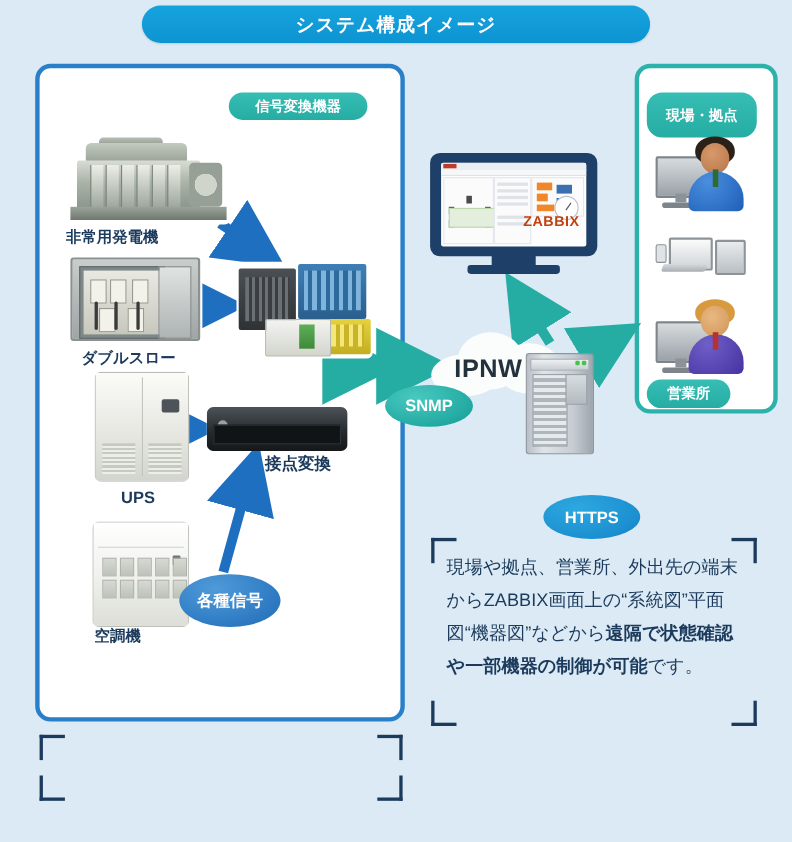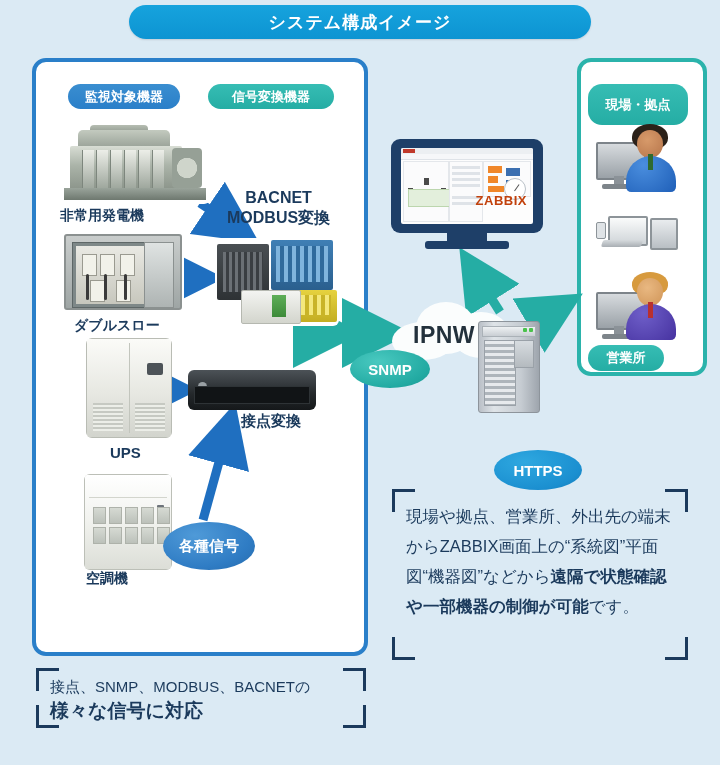--- a/index.html
+++ b/index.html
@@ -227,21 +227,20 @@
 
     <line x1="203" y1="520" x2="232" y2="415" stroke="#1f6fc0" stroke-width="9" marker-end="url(#ab)"></line>
 
     <line x1="349" y1="333" x2="398" y2="333" stroke="#25ada4" stroke-width="10" marker-start="url(#at)" marker-end="url(#at)"></line>
 
     <line x1="500" y1="312" x2="466" y2="258" stroke="#25ada4" stroke-width="9" marker-end="url(#at)"></line>
 
     <line x1="533" y1="323" x2="572" y2="300" stroke="#25ada4" stroke-width="9" marker-end="url(#at)"></line>
   </svg>
 
-  <div class="pill pill-blue" id="pill-monitored">監視対象機器</div>
   <div class="pill pill-teal" id="pill-converter">信号変換機器</div>
   <div class="pill pill-teal" id="pill-site">現場・拠点</div>
   <div class="pill pill-teal" id="pill-office">営業所</div>
 
   <div class="photo" id="img-generator">
     <div class="gen-stack"></div>
       <div class="gen-top"></div>
     <div class="gen-body"></div>
     <div class="gen-cyl" style="left:22px"></div>
       <div class="gen-cyl" style="left:36px"></div>
@@ -312,24 +311,20 @@
     <div class="cc-body">
         <div class="cc-knob"></div>
         <div class="cc-face"></div>
       </div>
   </div>
 
   <div class="lbl" id="lbl-generator">非常用発電機</div>
   <div class="lbl" id="lbl-doublethrow">ダブルスロー</div>
   <div class="lbl" id="lbl-ups">UPS</div>
   <div class="lbl" id="lbl-aircon">空調機</div>
-  <div class="lbl" id="lbl-bacnet">
-    <div>BACNET</div>
-    <div>MODBUS変換</div>
-  </div>
   <div class="lbl" id="lbl-contact">接点変換</div>
 
 
   <div id="monitor">
     <div class="mon-bezel"></div>
     <div class="mon-screen">
       <div class="zs-topbar">
           <div class="zs-red"></div>
         </div>
       <div class="zs-tabs"></div>
@@ -431,19 +426,15 @@
     <div class="body">
       <span>現場や拠点、営業所、外出先の端末からZABBIX画面上の“系統図”平面図“機器図”などから</span><b>遠隔で状態確認や一部機器の制御が可能</b><span>です。</span>
     </div>
   </div>
 
   <div class="note" id="note-bottom">
     <div class="brk tl"></div>
       <div class="brk tr"></div>
       <div class="brk bl"></div>
       <div class="brk br"></div>
-    <div class="body">
-      <div class="nb-l1">接点、SNMP、MODBUS、BACNETの</div>
-      <div class="nb-l2">様々な信号に対応</div>
-    </div>
   </div>
 
 </div>
 
 </body></html>

